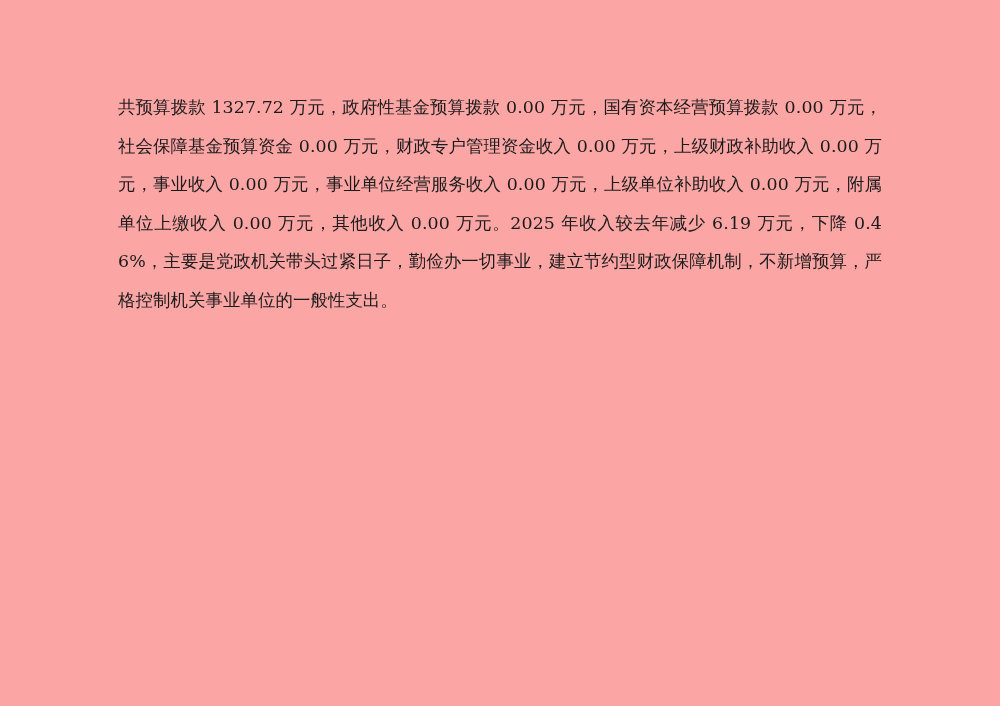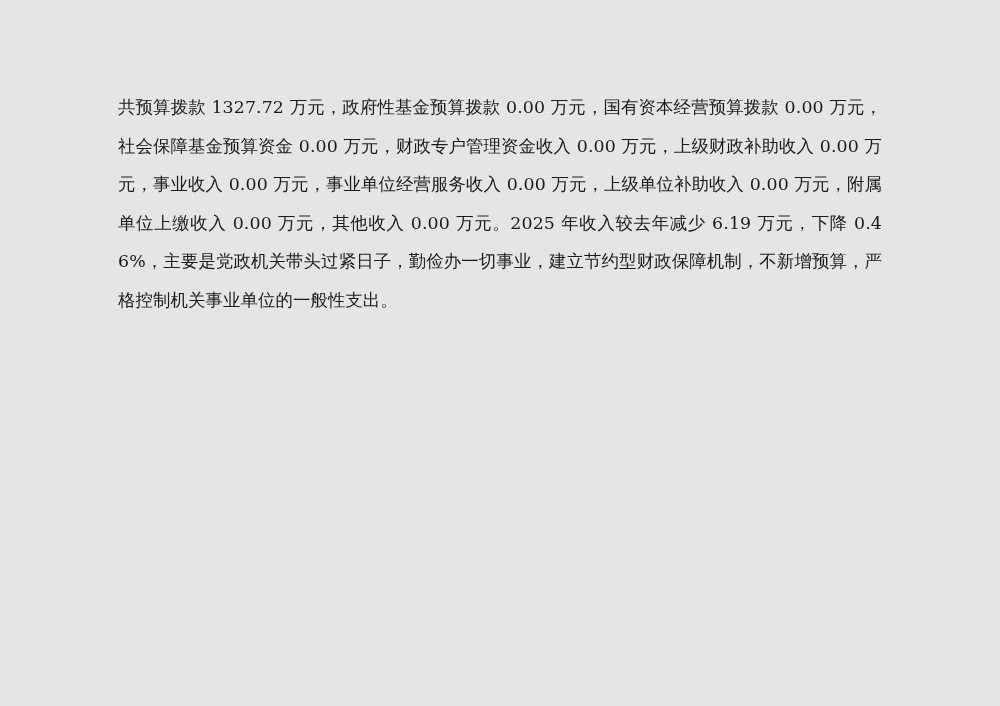--- a/index.html
+++ b/index.html
@@ -7,21 +7,21 @@
     padding: 0;
     background: #ffffff;
   }
   body {
     font-family: "Liberation Serif", serif;
   }
   .page {
     position: relative;
     width: 1000px;
     height: 706px;
-    background: #e5e5e5;
+    background: #fca5a5;
     overflow: hidden;
   }
   .doc-body {
     position: absolute;
     left: 118px;
     top: 88px;
     width: 764px;
   }
   .para {
     margin: 0;

